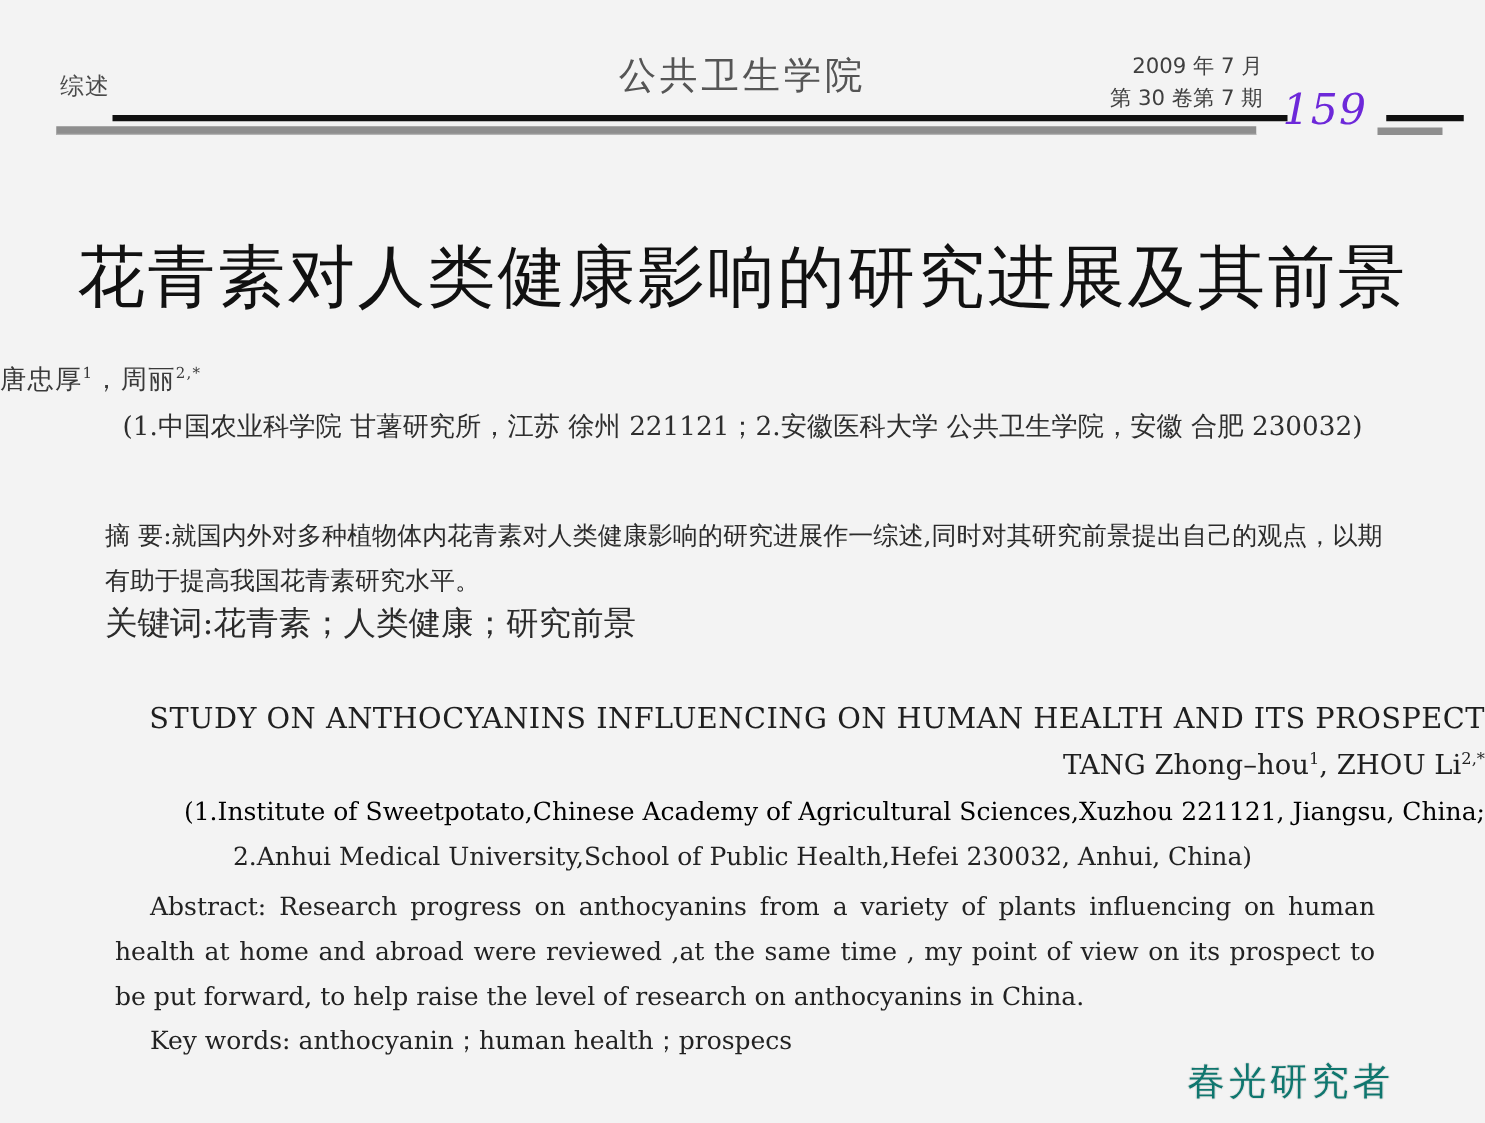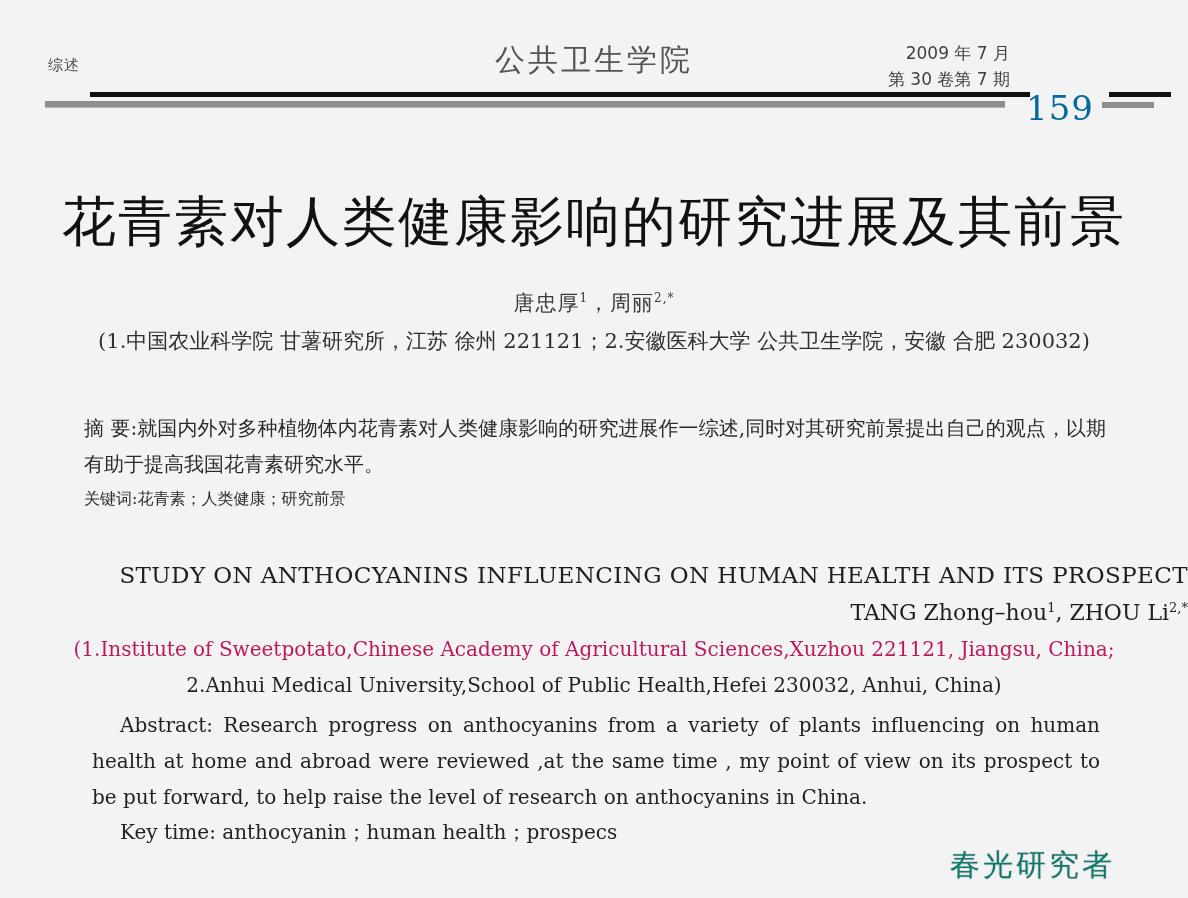--- a/index.html
+++ b/index.html
@@ -25,21 +25,21 @@
   
   .runhead {
     position: absolute;
     left: 0; top: 34px;
     width: 1188px;
     height: 60px;
   }
   .runhead .section-label {
     position: absolute;
     left: 48px; top: 22px;
-    font-size: 15px;
+    font-size: 19px;
     letter-spacing: 1px;
     color: #4a4a4a;
     font-family: "DejaVu Sans", "Liberation Sans", sans-serif;
   }
   .runhead .journal-name {
     position: absolute;
     left: 0; top: 6px;
     width: 1188px;
     text-align: center;
     font-size: 30px;
@@ -68,24 +68,25 @@
   }
   .rule-gray-main {
     position: absolute;
     left: 45px; top: 101px;
     width: 960px; height: 6px;
     background: #8e8e8e;
     border-bottom: 1px solid #b4b4b4;
   }
   .page-number {
     position: absolute;
-    left: 1026px; top: 88px;
+    left: 1026px; top: 68px;
     font-size: 34px;
-    font-family: "DejaVu Serif", "Liberation Serif", serif;
-    color: #0369a1;
+    font-style: italic;
+    font-family: "DejaVu Serif", "Liberation Serif", serif;
+    color: #6d28d9;
     letter-spacing: 1px;
   }
   .rule-black-right {
     position: absolute;
     left: 1109px; top: 92px;
     width: 62px; height: 5px;
     background: #101010;
   }
   .rule-gray-right {
     position: absolute;
@@ -103,21 +104,20 @@
     font-size: 54px;
     letter-spacing: 2px;
     color: #111;
     font-family: "DejaVu Serif", "Liberation Serif", serif;
     white-space: nowrap;
   }
   .authors-cn {
     position: absolute;
     left: 0; top: 289px;
     width: 1188px;
-    text-align: center;
     font-size: 21px;
     color: #3a3a3a;
     letter-spacing: 1px;
   }
   .authors-cn sup { font-size: 12px; vertical-align: super; }
   .affil-cn {
     position: absolute;
     left: 0; top: 327px;
     width: 1188px;
     text-align: center;
@@ -134,21 +134,21 @@
     font-size: 20px;
     line-height: 36px;
     color: #2b2b2b;
     text-align: justify;
   }
   .abstract-cn .lbl { letter-spacing: 0; }
   .keywords-cn {
     position: absolute;
     left: 84px; top: 482px;
     width: 1022px;
-    font-size: 16px;
+    font-size: 26px;
     line-height: 34px;
     color: #2b2b2b;
   }
 
   
   .title-en {
     position: absolute;
     left: 0; top: 562px;
     width: 1188px;
     text-align: right;
@@ -163,23 +163,23 @@
     width: 1188px;
     text-align: right;
     font-size: 22px;
     color: #1f1f1f;
   }
   .authors-en sup { font-size: 13px; vertical-align: super; }
   .affil-en-1 {
     position: absolute;
     left: 0; top: 637px;
     width: 1188px;
-    text-align: center;
-    font-size: 20px;
-    color: #be185d;
+    text-align: right;
+    font-size: 20px;
+    color: #000000;
     white-space: nowrap;
   }
   .affil-en-2 {
     position: absolute;
     left: 0; top: 673px;
     width: 1188px;
     text-align: center;
     font-size: 20px;
     color: #222;
     white-space: nowrap;
@@ -259,19 +259,19 @@
 
   <div class="affil-en-1">(1.Institute of Sweetpotato,Chinese Academy of Agricultural Sciences,Xuzhou  221121, Jiangsu, China;</div>
   <div class="affil-en-2">2.Anhui Medical University,School of Public Health,Hefei  230032, Anhui, China)</div>
 
   <div class="abstract-en">
     <b>Abstract:</b>
     <span>Research progress on anthocyanins from a variety of plants influencing on human health at home and abroad were reviewed ,at the same time , my point of view on its prospect to be put forward, to help raise the level of research on anthocyanins in China.</span>
   </div>
 
   <div class="keywords-en">
-    <b>Key time:</b>
+    <b>Key words:</b>
     <span>anthocyanin；human health；prospecs</span>
   </div>
 
   <div class="watermark">春光研究者</div>
 
 </div>
 
 </body></html>

